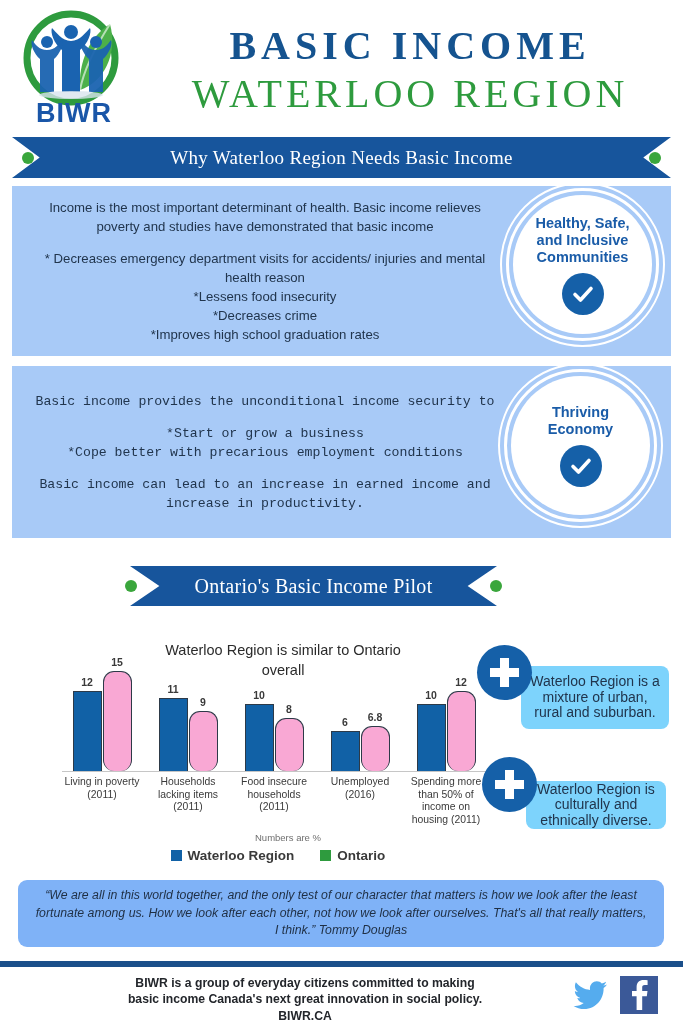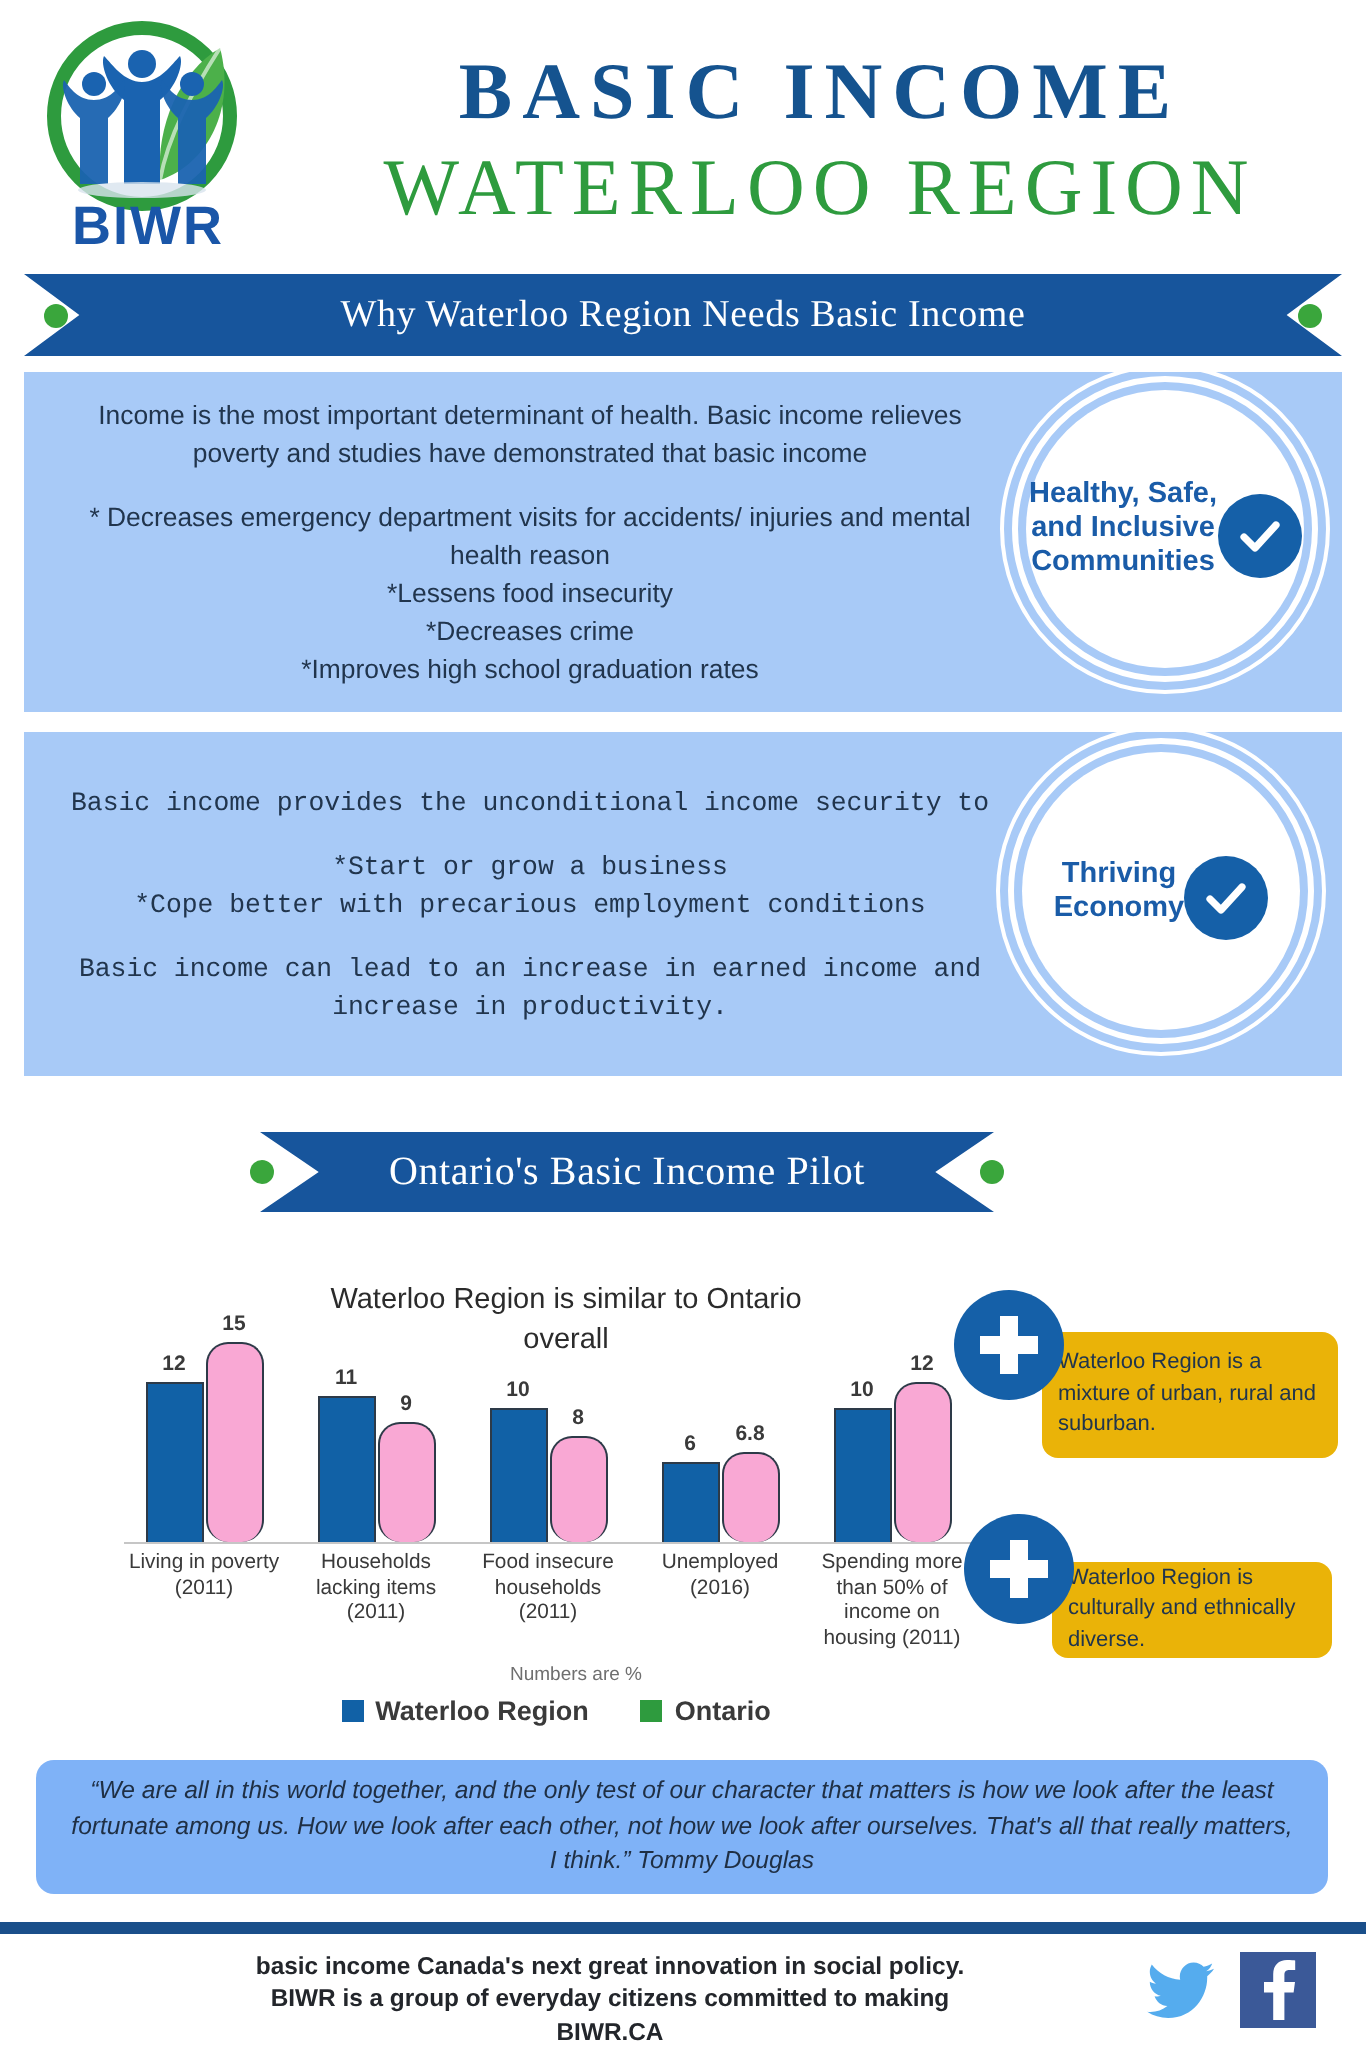--- a/index.html
+++ b/index.html
@@ -138,21 +138,21 @@
   }
   .badge .disc {
     position: absolute; left: 13px; top: 13px;
     width: 139px; height: 139px;
     border-radius: 50%;
     background: #ffffff;
   }
   .badge .badge-inner {
     position: absolute; left: 13px; top: 13px;
     width: 139px; height: 139px;
-    display: flex; flex-direction: row;
+    display: flex; flex-direction: column;
     align-items: center; justify-content: center;
   }
   .badge .badge-label {
     color: #1a5ca8;
     font-weight: bold;
     font-size: 14.5px;
     line-height: 17px;
     text-align: center;
     white-space: pre-line;
   }
@@ -232,25 +232,26 @@
   .legend-item { display: flex; align-items: center; gap: 6px; }
   .legend-swatch { width: 11px; height: 11px; }
   .legend-swatch.wr { background: #1161a6; }
   .legend-swatch.on { background: #2e9b3e; }
   .legend-label { font-size: 13.5px; font-weight: bold; color: #3a3a3a; }
 
   
   .callout { position: absolute; }
   .callout .bubble {
     position: absolute;
-    background: #eab308;
+    background: #7dd3fc;
     border-radius: 8px;
     display: flex; align-items: center; justify-content: center;
+    text-align: center;
     color: #21354d;
-    font-size: 11px; line-height: 15.5px;
+    font-size: 14px; line-height: 15.5px;
     padding: 6px 8px;
   }
   .callout .plus-circle {
     position: absolute;
     width: 55px; height: 55px;
     border-radius: 50%;
     background: #1560a8;
     z-index: 2;
   }
   .callout .plus-circle::before,
@@ -493,22 +494,22 @@
     <div class="plus-circle"></div>
     <div class="bubble">Waterloo Region is culturally and ethnically diverse.</div>
   </div>
 
   <div id="quote">
     <div class="quote-text">“We are all in this world together, and the only test of our character that matters is how we look after the least fortunate among us. How we look after each other, not how we look after ourselves. That's all that really matters, I think.” Tommy Douglas</div>
   </div>
 
   <div id="footer">
     <div class="footer-text">
+      <div>BIWR is a group of everyday citizens committed to making</div>
       <div>basic income Canada's next great innovation in social policy.</div>
-      <div>BIWR is a group of everyday citizens committed to making</div>
       <div class="footer-url">BIWR.CA</div>
     </div>
 
     <div class="social" id="twitter-icon">
       <svg width="38" height="38" viewBox="0 0 38 38">
         <path d="M35 8.4c-1.2.6-2.5 1-3.9 1.2 1.4-.9 2.5-2.3 3-3.9-1.3.8-2.8 1.4-4.3 1.7-1.2-1.4-3-2.2-5-2.2-3.8 0-6.9 3.2-6.9 7.1 0 .6.1 1.1.2 1.6C12.4 13.6 7.3 10.7 3.9 6.3c-.6 1.1-1 2.3-1 3.6 0 2.5 1.2 4.6 3.1 5.9-1.1 0-2.2-.3-3.1-.9v.1c0 3.4 2.4 6.3 5.5 6.9-.6.2-1.2.3-1.8.3-.4 0-.9 0-1.3-.1.9 2.8 3.4 4.8 6.4 4.9-2.4 1.9-5.3 3-8.5 3-.6 0-1.1 0-1.6-.1 3 2 6.6 3.1 10.5 3.1 12.6 0 19.5-10.7 19.5-20v-.9c1.3-1 2.5-2.2 3.4-3.7z" fill="#55acee"></path>
       </svg>
     </div>
 
     <div class="social" id="facebook-icon">

